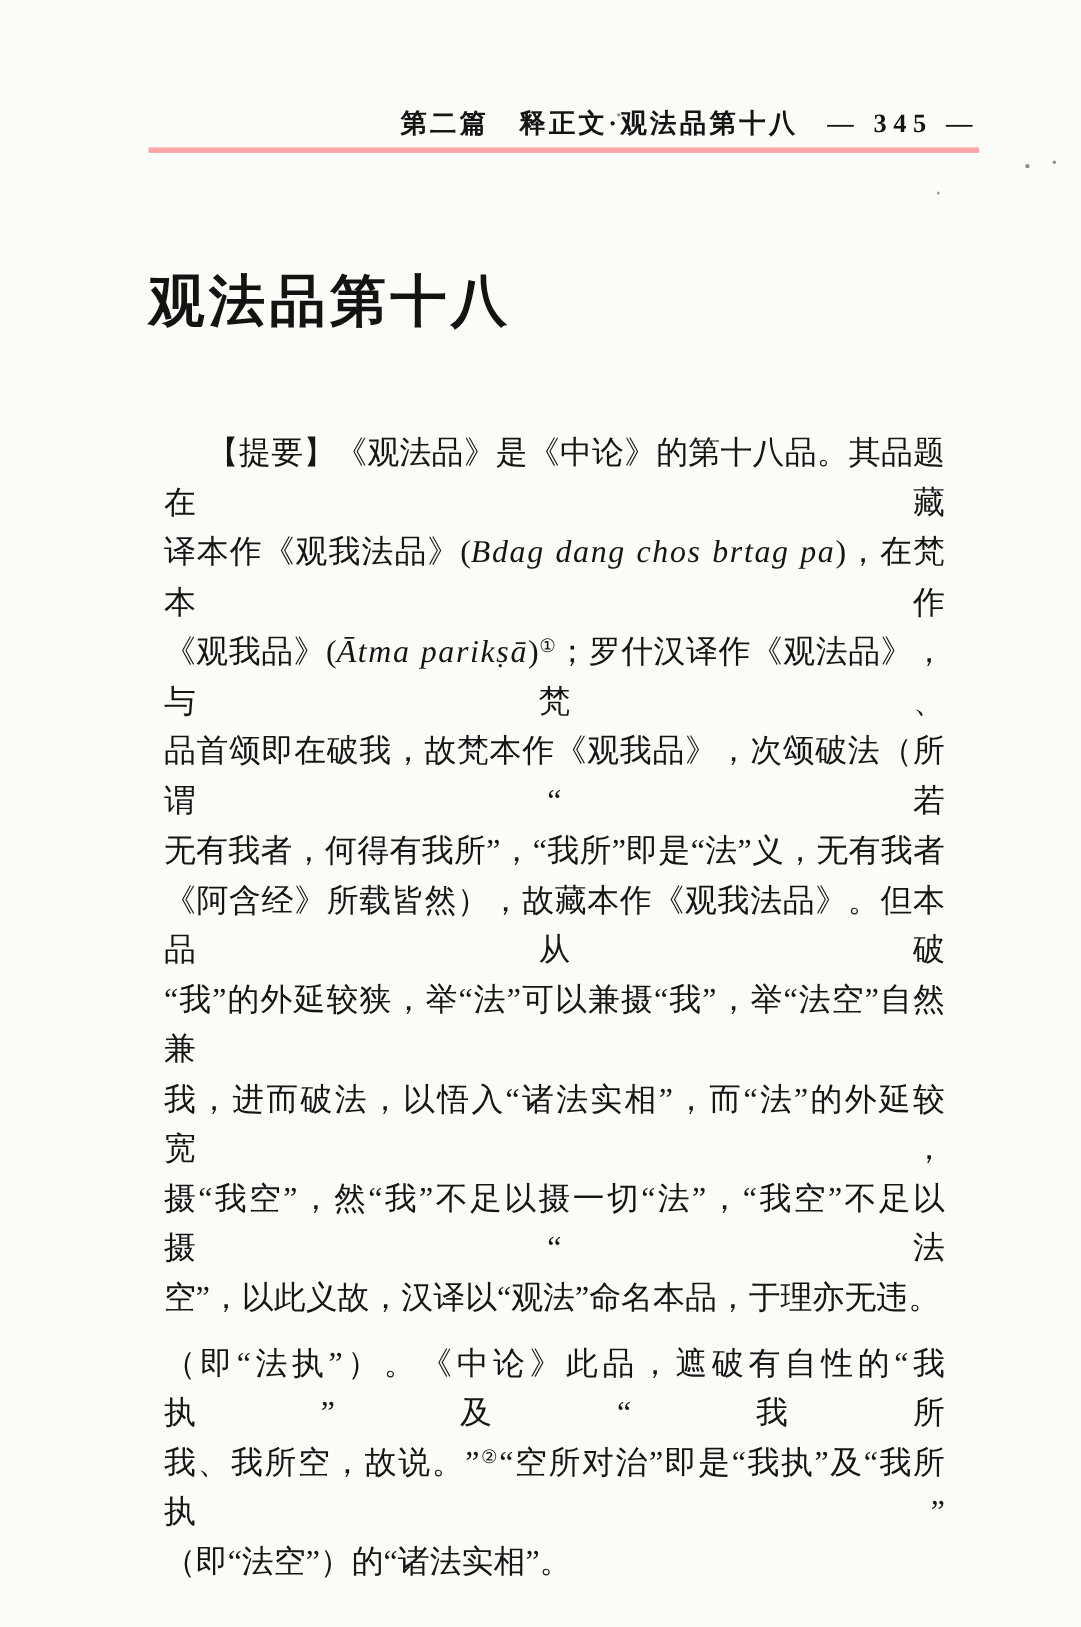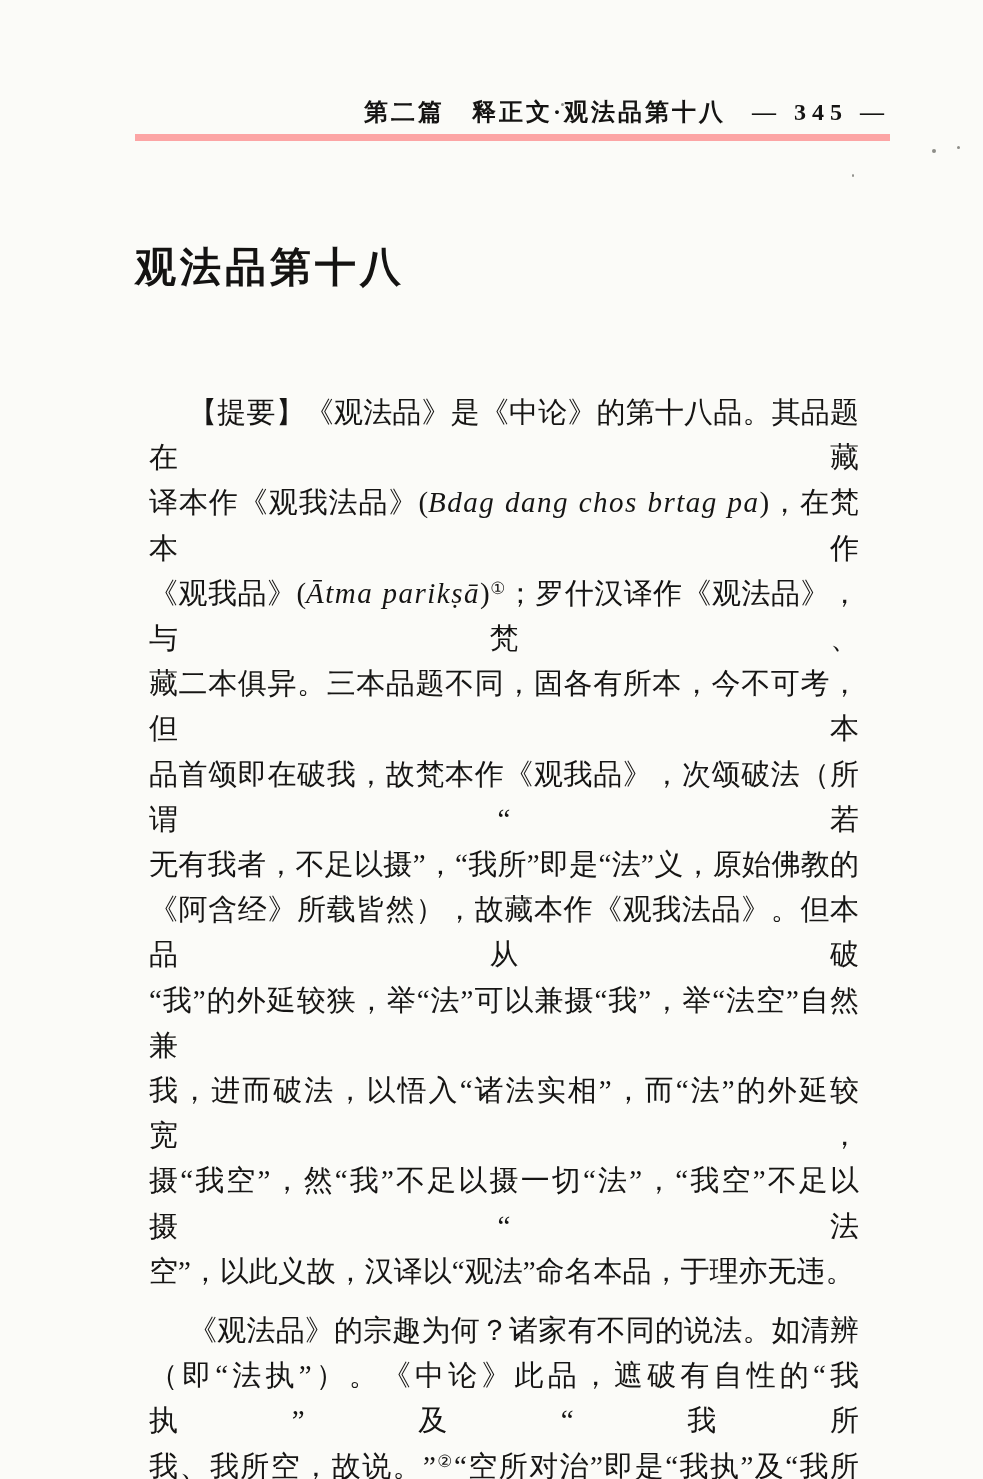--- a/index.html
+++ b/index.html
@@ -14,30 +14,30 @@
   .page{position:absolute;inset:0;}
 
   
   .running-header{
     position:absolute;
     left:135px;top:96px;width:755px;
     text-align:right;
     font-size:24px;font-weight:bold;
     letter-spacing:3px;
     padding-bottom:6px;
-    border-bottom:7px solid #fca5a5;
+    border-bottom:5px solid #fca5a5;
     white-space:nowrap;
   }
   .running-header .folio{margin-left:26px;letter-spacing:6px;font-weight:bold;}
 
   
   .chapter-title{
     position:absolute;left:135px;top:240px;
     margin:0;
-    font-size:41px;font-weight:bold;
+    font-size:51px;font-weight:bold;
     letter-spacing:4px;
     color:#141312;
   }
 
   
   .body-text{
     position:absolute;left:135px;top:376px;width:738px;
     font-size:29px;
     line-height:45.2px;
     color:#161514;
@@ -81,31 +81,29 @@
     <span>第二篇　释正文·观法品第十八</span><span class="folio">—  345  —</span>
   </div>
 
   <h1 class="chapter-title">观法品第十八</h1>
 
   <div class="body-text">
       <div class="para">
         <div class="line first">【提要】《观法品》是《中论》的第十八品。其品题在藏</div>
         <div class="line">译本作《观我法品》(<span class="latin">Bdag dang chos brtag pa</span>)，在梵本作</div>
         <div class="line">《观我品》(<span class="latin">Ātma parikṣā</span>)<sup class="circ">①</sup>；罗什汉译作《观法品》，与梵、</div>
-        <div class="line">藏二本俱异。三本品题不同，固各有所本，今不可考，但本</div>
         <div class="line">品首颂即在破我，故梵本作《观我品》，次颂破法（所谓“若</div>
-        <div class="line">无有我者，不足以摄”，“我所”即是“法”义，原始佛教的</div>
+        <div class="line">无有我者，何得有我所”，“我所”即是“法”义，无有我者</div>
         <div class="line">《阿含经》所载皆然），故藏本作《观我法品》。但本品从破</div>
         <div class="line">“我”的外延较狭，举“法”可以兼摄“我”，举“法空”自然兼</div>
         <div class="line">我，进而破法，以悟入“诸法实相”，而“法”的外延较宽，</div>
         <div class="line">摄“我空”，然“我”不足以摄一切“法”，“我空”不足以摄“法</div>
         <div class="line nolast">空”，以此义故，汉译以“观法”命名本品，于理亦无违。</div>
       </div>
       <div class="para">
-        <div class="line first">《观法品》的宗趣为何？诸家有不同的说法。如清辨</div>
         <div class="line">（即“法执”）。《中论》此品，遮破有自性的“我执”及“我所</div>
         <div class="line">我、我所空，故说。”<sup class="circ">②</sup>“空所对治”即是“我执”及“我所执”</div>
         <div class="line nolast">（即“法空”）的“诸法实相”。</div>
       </div>
     </div>
 
   <div class="speck s1"></div>
   <div class="speck s2"></div>
   <div class="speck s3"></div>
   <div class="speck s4"></div>

